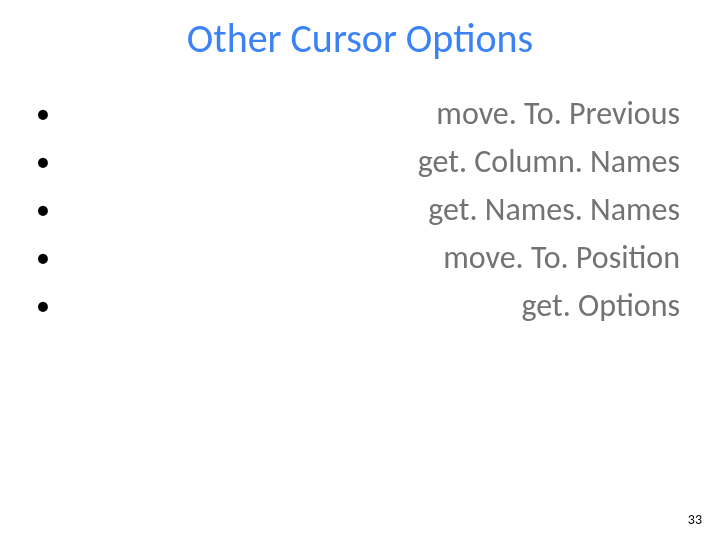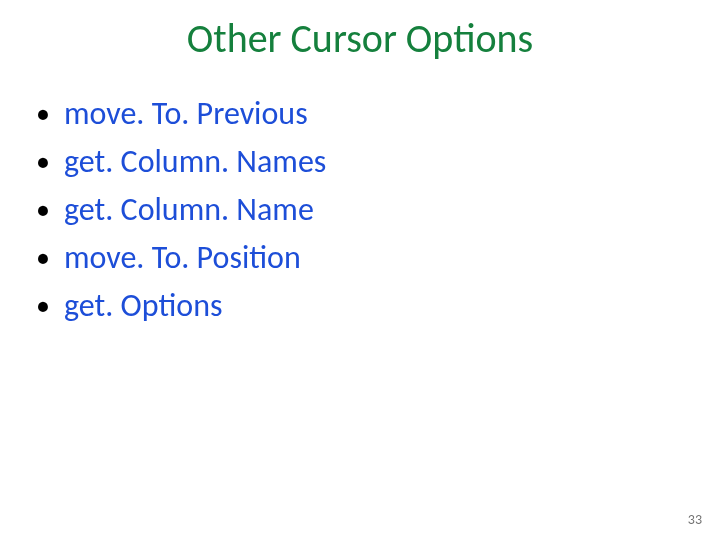--- a/index.html
+++ b/index.html
@@ -19,65 +19,66 @@
     box-sizing: border-box;
   }
   .title {
     position: absolute;
     top: 14px;
     left: 0;
     width: 100%;
     text-align: center;
     font-size: 40px;
     font-weight: 400;
-    color: #15803d;
+    color: #3b82f6;
   }
   .body {
     position: absolute;
     top: 90px;
     left: 28px;
     right: 40px;
   }
   .body ul {
     list-style: none;
     margin: 0;
     padding: 0;
   }
   .body li {
     font-size: 32px;
     line-height: 1.5;
-    color: #1d4ed8;
+    color: #737373;
     position: relative;
     padding-left: 36px;
+    text-align: right;
   }
   .body li::before {
     content: "•";
     position: absolute;
     left: 8px;
     top: 0;
     color: #000000;
     font-size: 28px;
     line-height: 1.7;
   }
   .page-number {
     position: absolute;
     bottom: 12px;
     right: 18px;
     font-size: 14px;
-    color: #737373;
+    color: #000000;
   }
 </style>
 </head>
 <body>
 
 <div class="slide">
   <div class="title">Other Cursor Options</div>
   <div class="body">
     <ul>
       <li><span>move. To. Previous</span></li>
       <li><span>get. Column. Names</span></li>
-      <li><span>get. Column. Name</span></li>
+      <li><span>get. Names. Names</span></li>
       <li><span>move. To. Position</span></li>
       <li><span>get. Options</span></li>
     </ul>
   </div>
   <div class="page-number">33</div>
 </div>
 
 </body></html>

